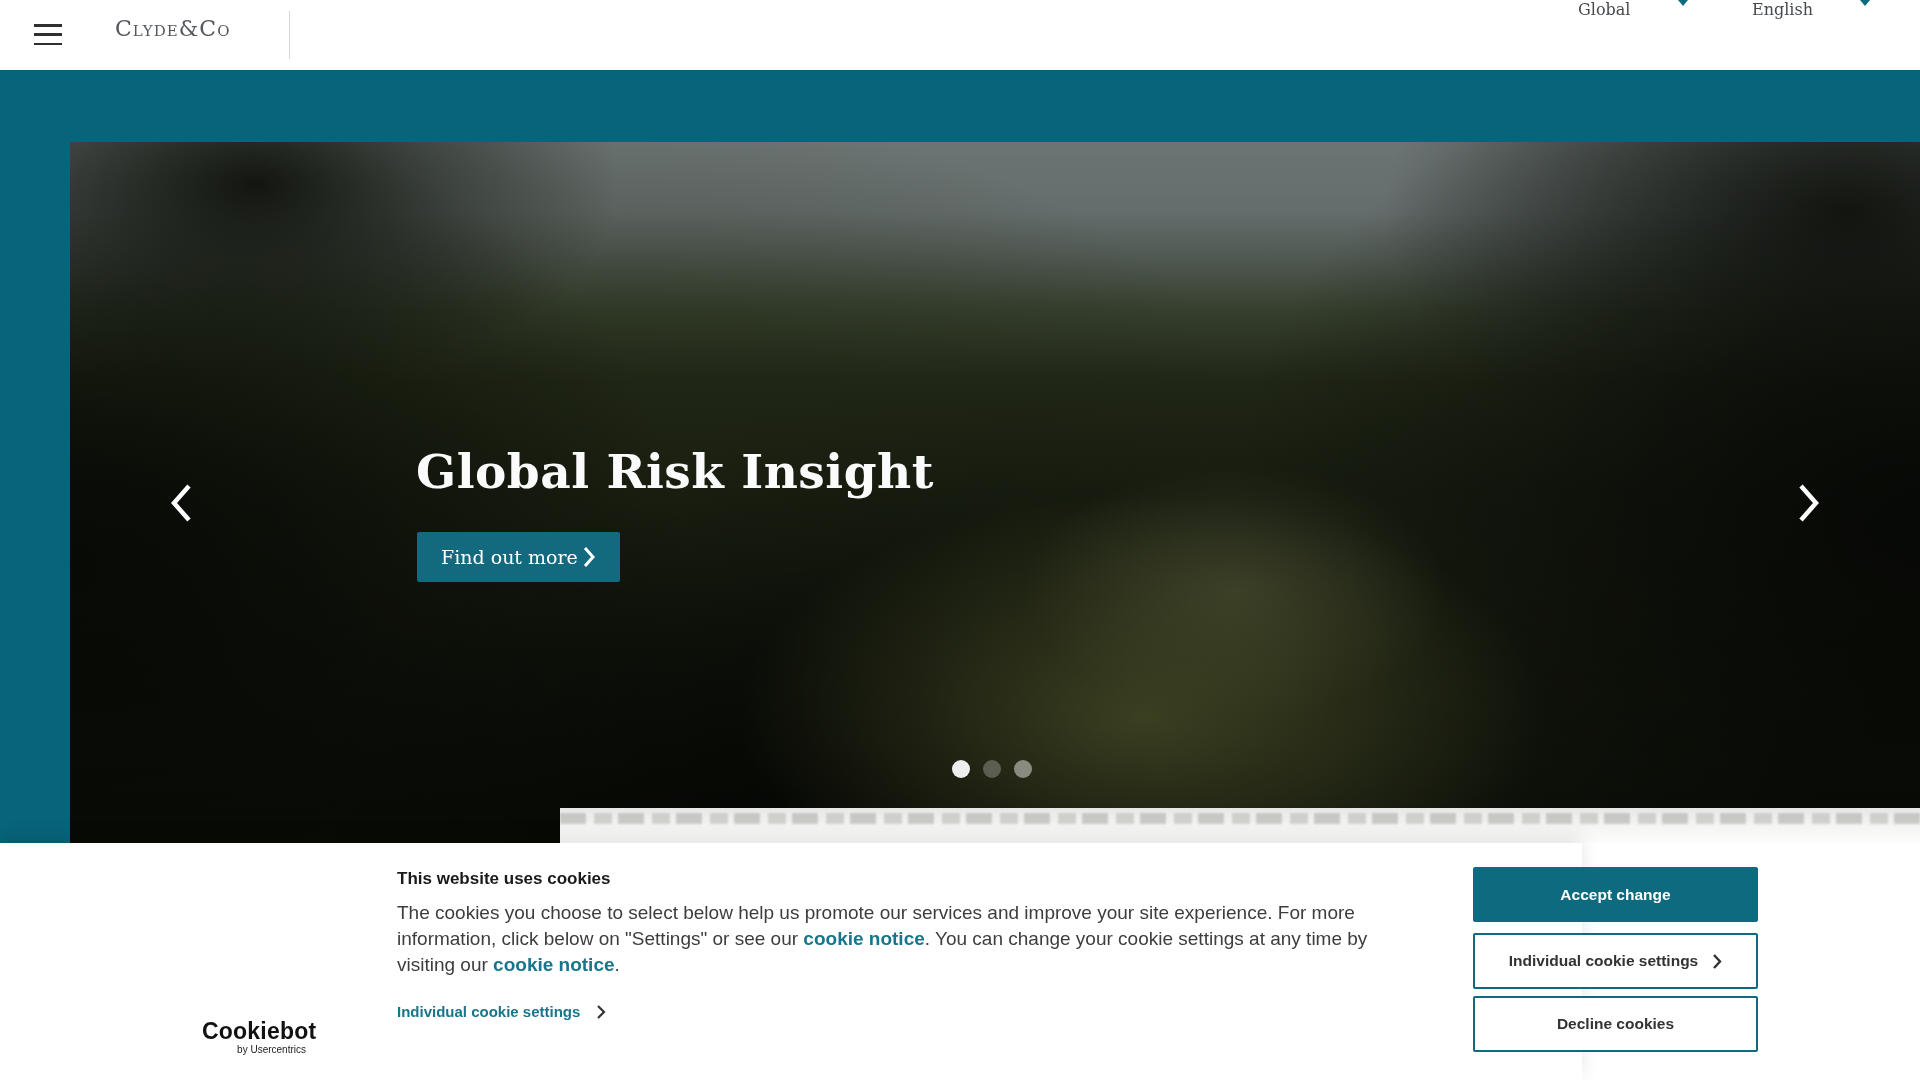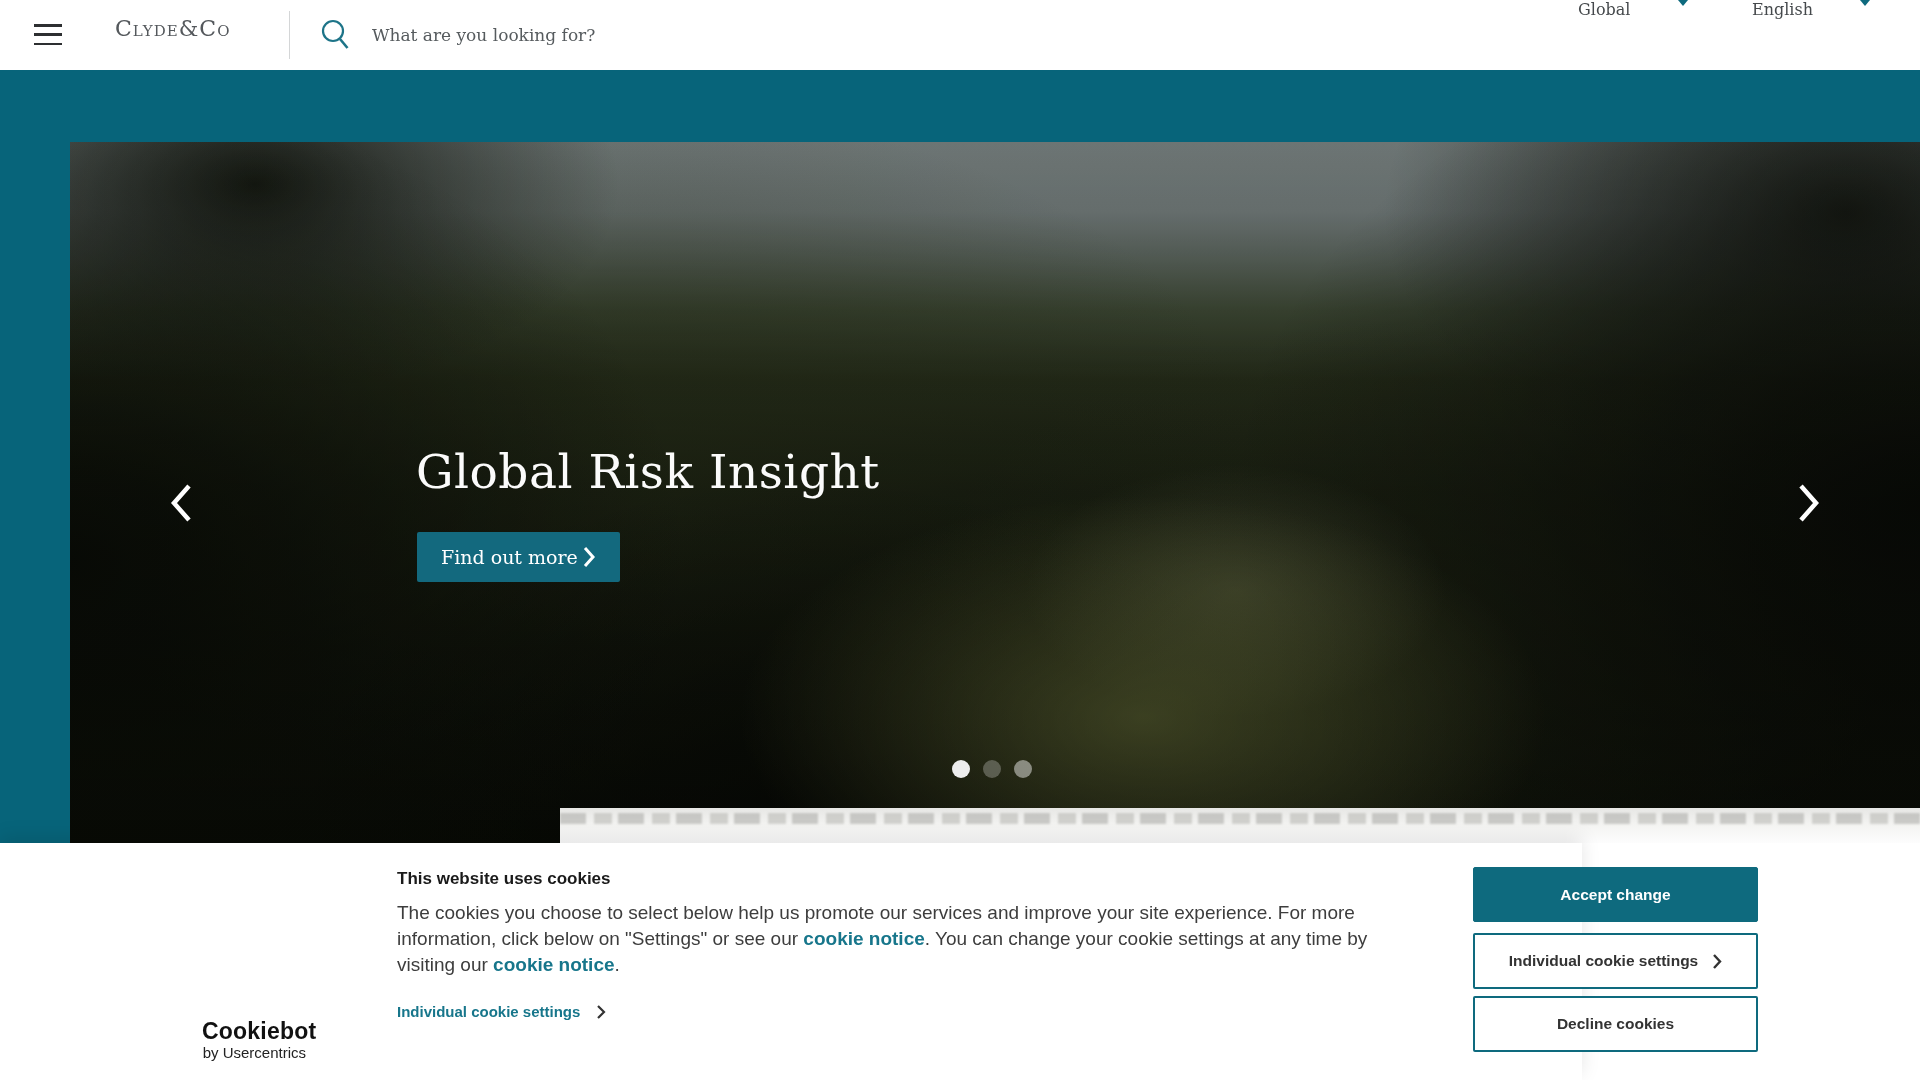--- a/index.html
+++ b/index.html
@@ -41,21 +41,21 @@
       radial-gradient(1150px 820px at 100% 52%, rgba(9,11,7,0.96), rgba(9,11,7,0) 60%),
       radial-gradient(800px 560px at 40% 100%, rgba(7,9,5,0.85), rgba(7,9,5,0) 65%),
       radial-gradient(520px 300px at 10% 6%, rgba(16,20,11,0.92), rgba(16,20,11,0) 70%),
       radial-gradient(680px 420px at 96% 10%, rgba(22,26,18,0.92), rgba(22,26,18,0) 68%),
       radial-gradient(900px 500px at 30% 45%, rgba(42,50,26,0.55), rgba(42,50,26,0) 70%),
       radial-gradient(700px 450px at 72% 70%, rgba(48,56,30,0.50), rgba(48,56,30,0) 70%),
       linear-gradient(180deg, #818b8a 0%, #7b8584 10%, #657068 16%, #44503a 24%,
                       #2a321d 34%, #1a2012 50%, #12160c 72%, #0e1209 100%);
   }
   .hero-title { position:absolute; left:416px; top:444px; font-family:"DejaVu Serif", serif;
-                font-weight:normal; font-size:47px; color:#fbfbfb; letter-spacing:0.5px; z-index:3; }
+                font-weight:bold; font-size:47px; color:#fbfbfb; letter-spacing:0.5px; z-index:3; }
   .hero-cta { position:absolute; left:417px; top:532px; width:203px; height:50px; background:#13697e;
               border:none; border-radius:2px; cursor:pointer; display:flex; align-items:center;
               justify-content:space-between; padding:0 24px; z-index:3; }
   .hero-cta .cta-label { font-family:"DejaVu Serif", serif; font-size:19px; color:#fff; }
   .nav-arrow { position:absolute; top:480px; width:46px; height:46px; background:none; border:none;
                cursor:pointer; z-index:3; display:flex; align-items:center; justify-content:center; }
   .nav-prev { left:158px; }
   .nav-next { left:1786px; }
   .dots { position:absolute; left:952px; top:760px; display:flex; gap:13px; z-index:3; }
   .dot { width:18px; height:18px; border-radius:50%; border:none; cursor:pointer; padding:0; }
@@ -75,21 +75,21 @@
             z-index:10; box-shadow:0 -6px 18px rgba(0,0,0,0.10); }
   .ck-heading { position:absolute; left:397px; top:26px; font-size:17px; font-weight:bold; color:#1a1a1a; }
   .ck-body { position:absolute; left:397px; top:57px; width:1022px; font-size:19px;
              line-height:26px; color:#3d3d3d; }
   .ck-link { color:#17768b; font-weight:bold; text-decoration:none; cursor:pointer; }
   .ck-settings { position:absolute; left:397px; top:160px; background:none; border:none; cursor:pointer;
                  display:flex; align-items:center; gap:16px; }
   .ck-settings .ck-set-label { font-size:15px; font-weight:bold; color:#17768b; }
   .vendor { position:absolute; left:202px; top:176px; width:104px; text-align:left; cursor:pointer; }
   .vendor-name { font-size:23px; font-weight:bold; color:#111; letter-spacing:0.2px; line-height:24px; }
-  .vendor-by { font-size:15px; color:#222; text-align:right; margin-top:1px; }
+  .vendor-by { font-size:10px; color:#222; text-align:right; margin-top:1px; }
   .ck-btn { position:absolute; left:1473px; width:285px; height:55px; border-radius:2px; cursor:pointer;
             font-family:"Liberation Sans", sans-serif; font-size:15.5px; font-weight:bold;
             display:flex; align-items:center; justify-content:center; gap:14px; }
   .ck-accept { top:24px; background:#0e6a7e; border:1px solid #0e6a7e; color:#fff; }
   .ck-individual { top:90px; background:#fff; border:2px solid #0e6a7e; color:#333; height:56px; }
   .ck-decline { top:153px; background:#fff; border:2px solid #0e6a7e; color:#333; height:56px; }
 </style>
 </head>
 <body>
 
@@ -99,27 +99,20 @@
     <button class="menu-btn">
       <span></span>
       <span></span>
       <span></span>
     </button>
 
     <div class="logo">Clyde&amp;Co</div>
 
     <div class="hdr-divider"></div>
 
-    <div class="search-wrap">
-      <svg width="30" height="32" viewBox="0 0 30 32">
-        <circle cx="13" cy="12" r="10" fill="none" stroke="#1d7488" stroke-width="2.2"></circle>
-        <line x1="20" y1="20" x2="27.5" y2="29" stroke="#1d7488" stroke-width="2.6"></line>
-      </svg>
-      <input class="search-input" type="text" placeholder="What are you looking for?" style="">
-    </div>
 
     <div class="selector sel-region">
       <span class="sel-label">Global</span>
       <span class="caret"></span>
     </div>
 
     <div class="selector sel-lang">
       <span class="sel-label">English</span>
       <span class="caret"></span>
     </div>

